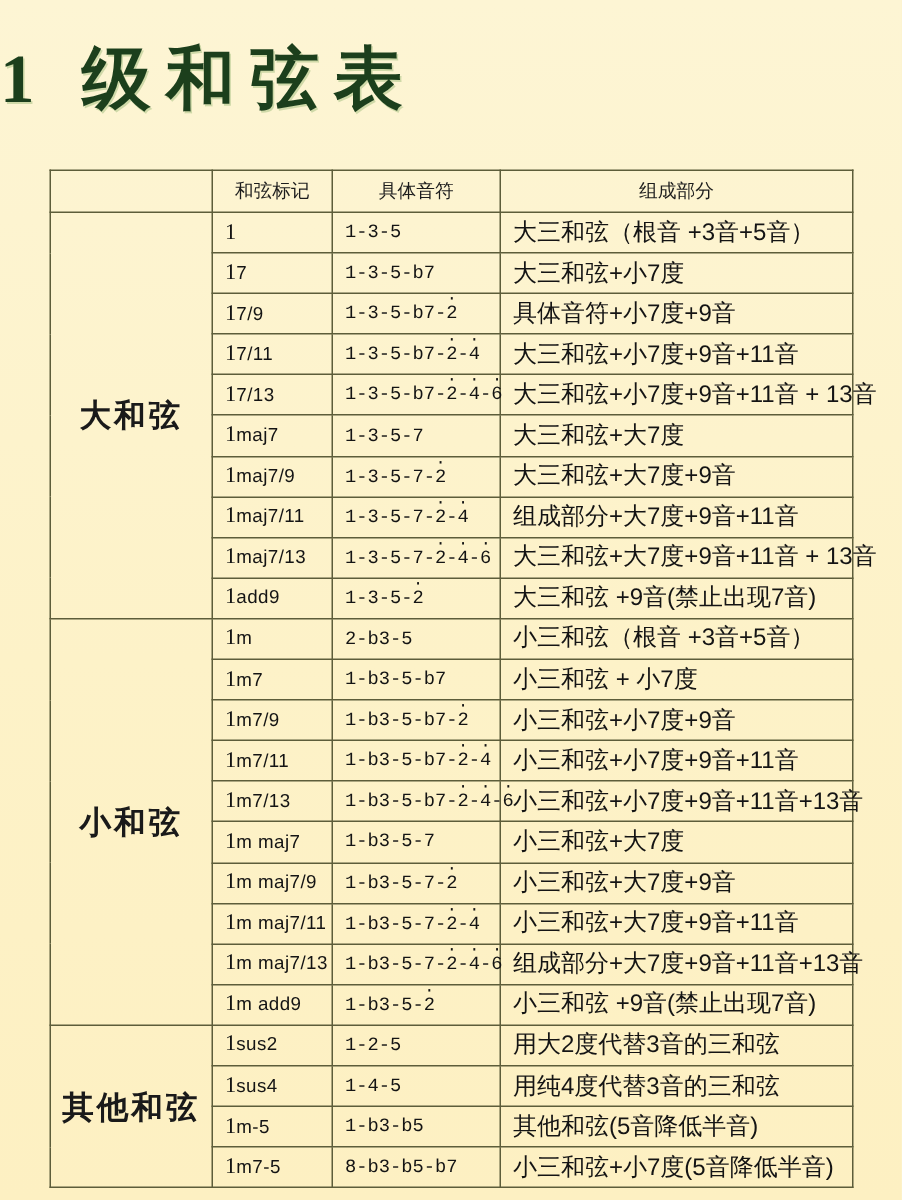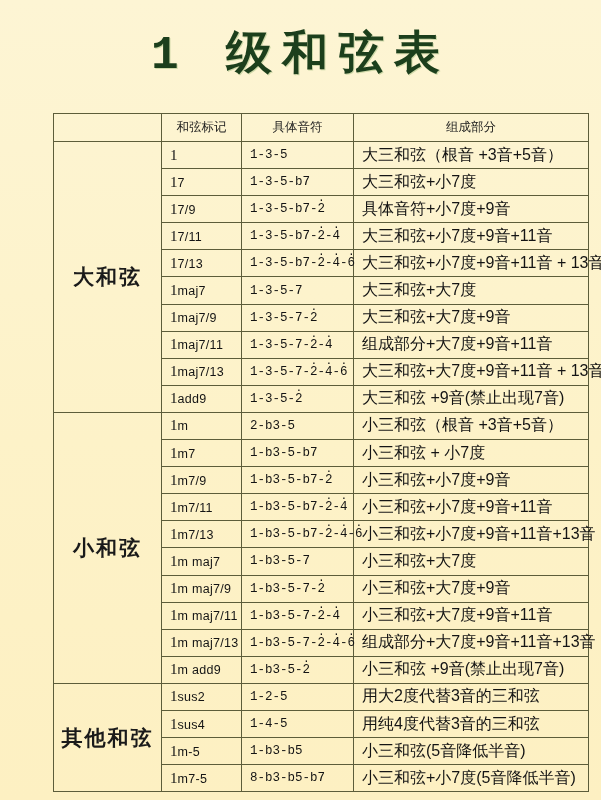--- a/index.html
+++ b/index.html
@@ -14,41 +14,39 @@
     overflow: hidden;
   }
   .page {
     position: relative;
     width: 601px;
     height: 800px;
     background: linear-gradient(180deg, #fdf5d4 0%, #fdf2c8 55%, #fdf0c2 100%);
     box-sizing: border-box;
   }
   .title {
-    text-align: center;
-    font-family: Liberation Mono, monospace;
+    font-family: Liberation Serif, serif;
     font-size: 46px;
     font-weight: bold;
     color: #1c3f1c;
     letter-spacing: 10px;
     padding-top: 22px;
     padding-bottom: 10px;
     text-shadow: 1px 1px 0 #cfd9a8;
   }
   .table-wrap {
     position: absolute;
     left: 33px;
     top: 113px;
     width: 535px;
   }
   table {
     border-collapse: collapse;
     width: 535px;
     table-layout: fixed;
-    margin-left: 20px;
   }
   td, th {
     border: 1px solid #5d5d3a;
     padding: 0;
     vertical-align: middle;
     background: transparent;
   }
   .hdr td {
     height: 27px;
     text-align: center;
@@ -247,21 +245,21 @@
             <td class="c-desc">用大2度代替3音的三和弦</td>
           </tr>
           <tr class="row">
             <td class="c-sym"><span class="root">1</span><span class="suf">sus4</span></td>
             <td class="c-notes">1-4-5</td>
             <td class="c-desc">用纯4度代替3音的三和弦</td>
           </tr>
           <tr class="row">
             <td class="c-sym"><span class="root">1</span><span class="suf">m-5</span></td>
             <td class="c-notes">1-b3-b5</td>
-            <td class="c-desc">小三和弦(5音降低半音)</td>
+            <td class="c-desc">其他和弦(5音降低半音)</td>
           </tr>
           <tr class="row">
             <td class="c-sym"><span class="root">1</span><span class="suf">m7-5</span></td>
             <td class="c-notes">8-b3-b5-b7</td>
             <td class="c-desc">小三和弦+小7度(5音降低半音)</td>
           </tr>
         </tbody>
     </table>
   </div>
 

